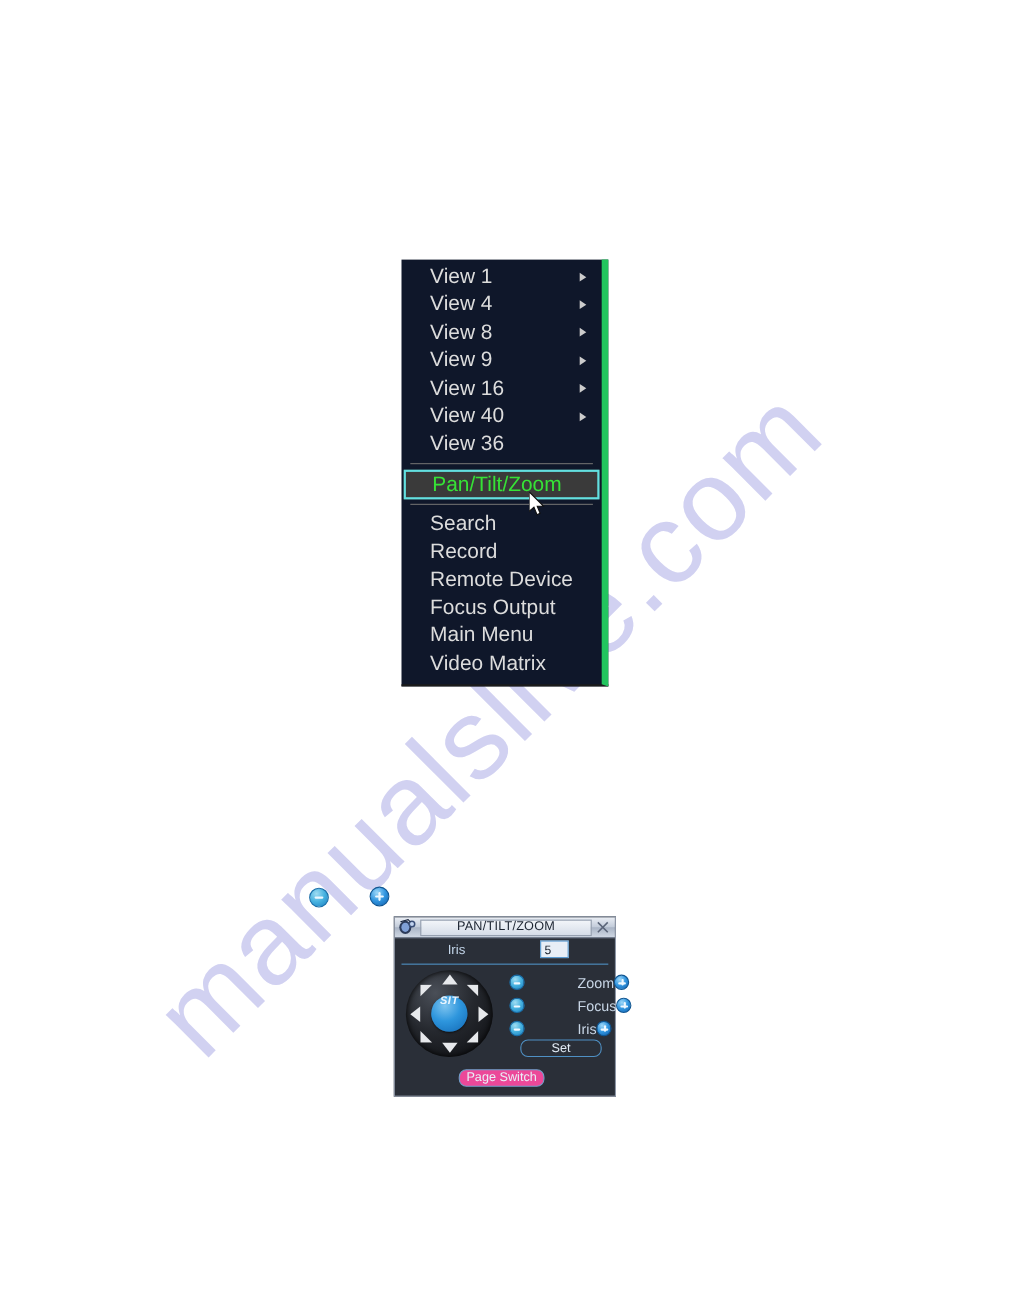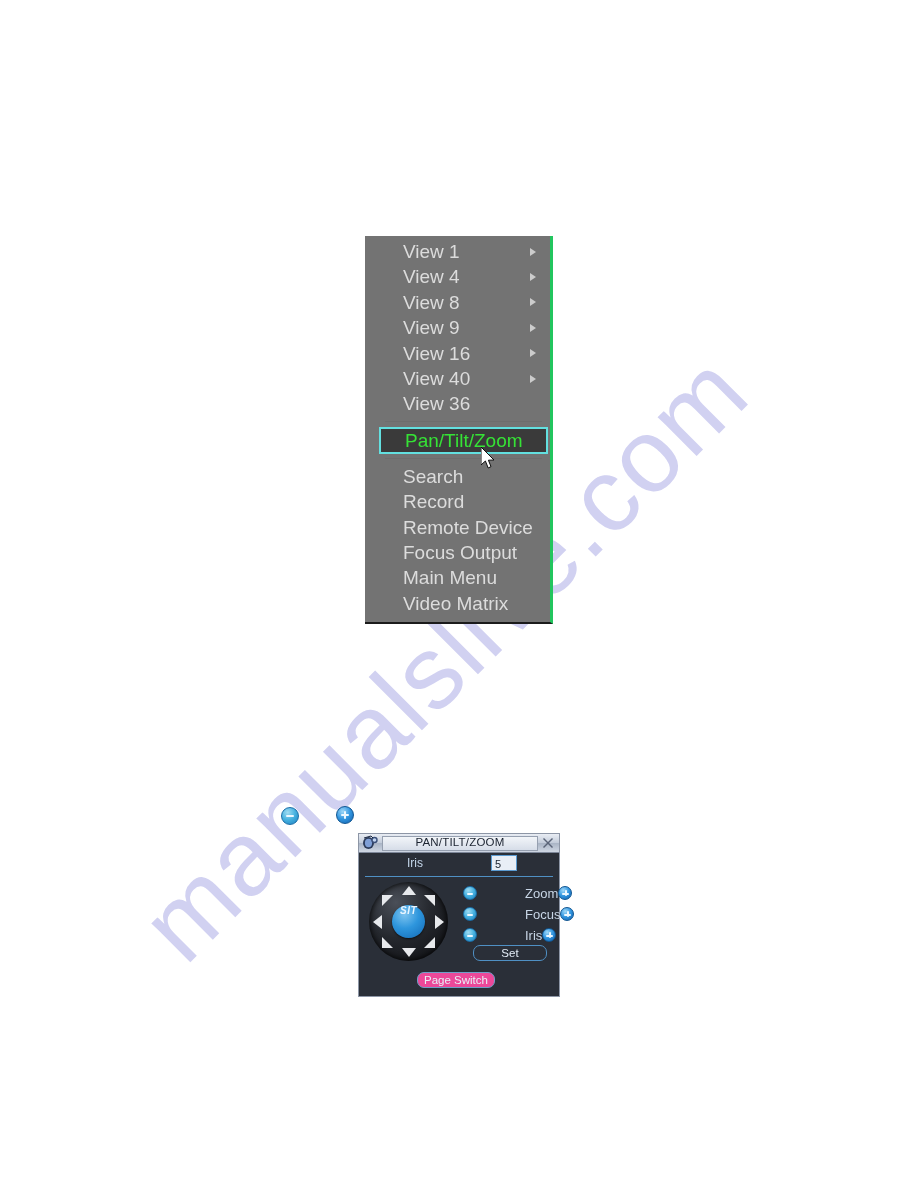--- a/index.html
+++ b/index.html
@@ -40,25 +40,25 @@
     font-size: 104px;
     transform: rotate(-45deg);
   }
 
   
   #context-menu {
     position: absolute;
     left: 365px;
     top: 236px;
     width: 188px;
-    background: #737373;
-    border-right: 3px solid #22c55e;
+    background: #0f172a;
+    border-right: 6px solid #22c55e;
     border-bottom: 2px solid #1b1b1b;
     z-index: 5;
-    padding: 3px 0 6px 12px;
+    padding: 3px 0 6px 0;
     box-sizing: border-box;
   }
   .menu-item {
     position: relative;
     height: 25.4px;
     line-height: 25.4px;
     padding-left: 26px;
     color: #dcdcdc;
     font-size: 19px;
     font-family: "Liberation Sans", sans-serif;

